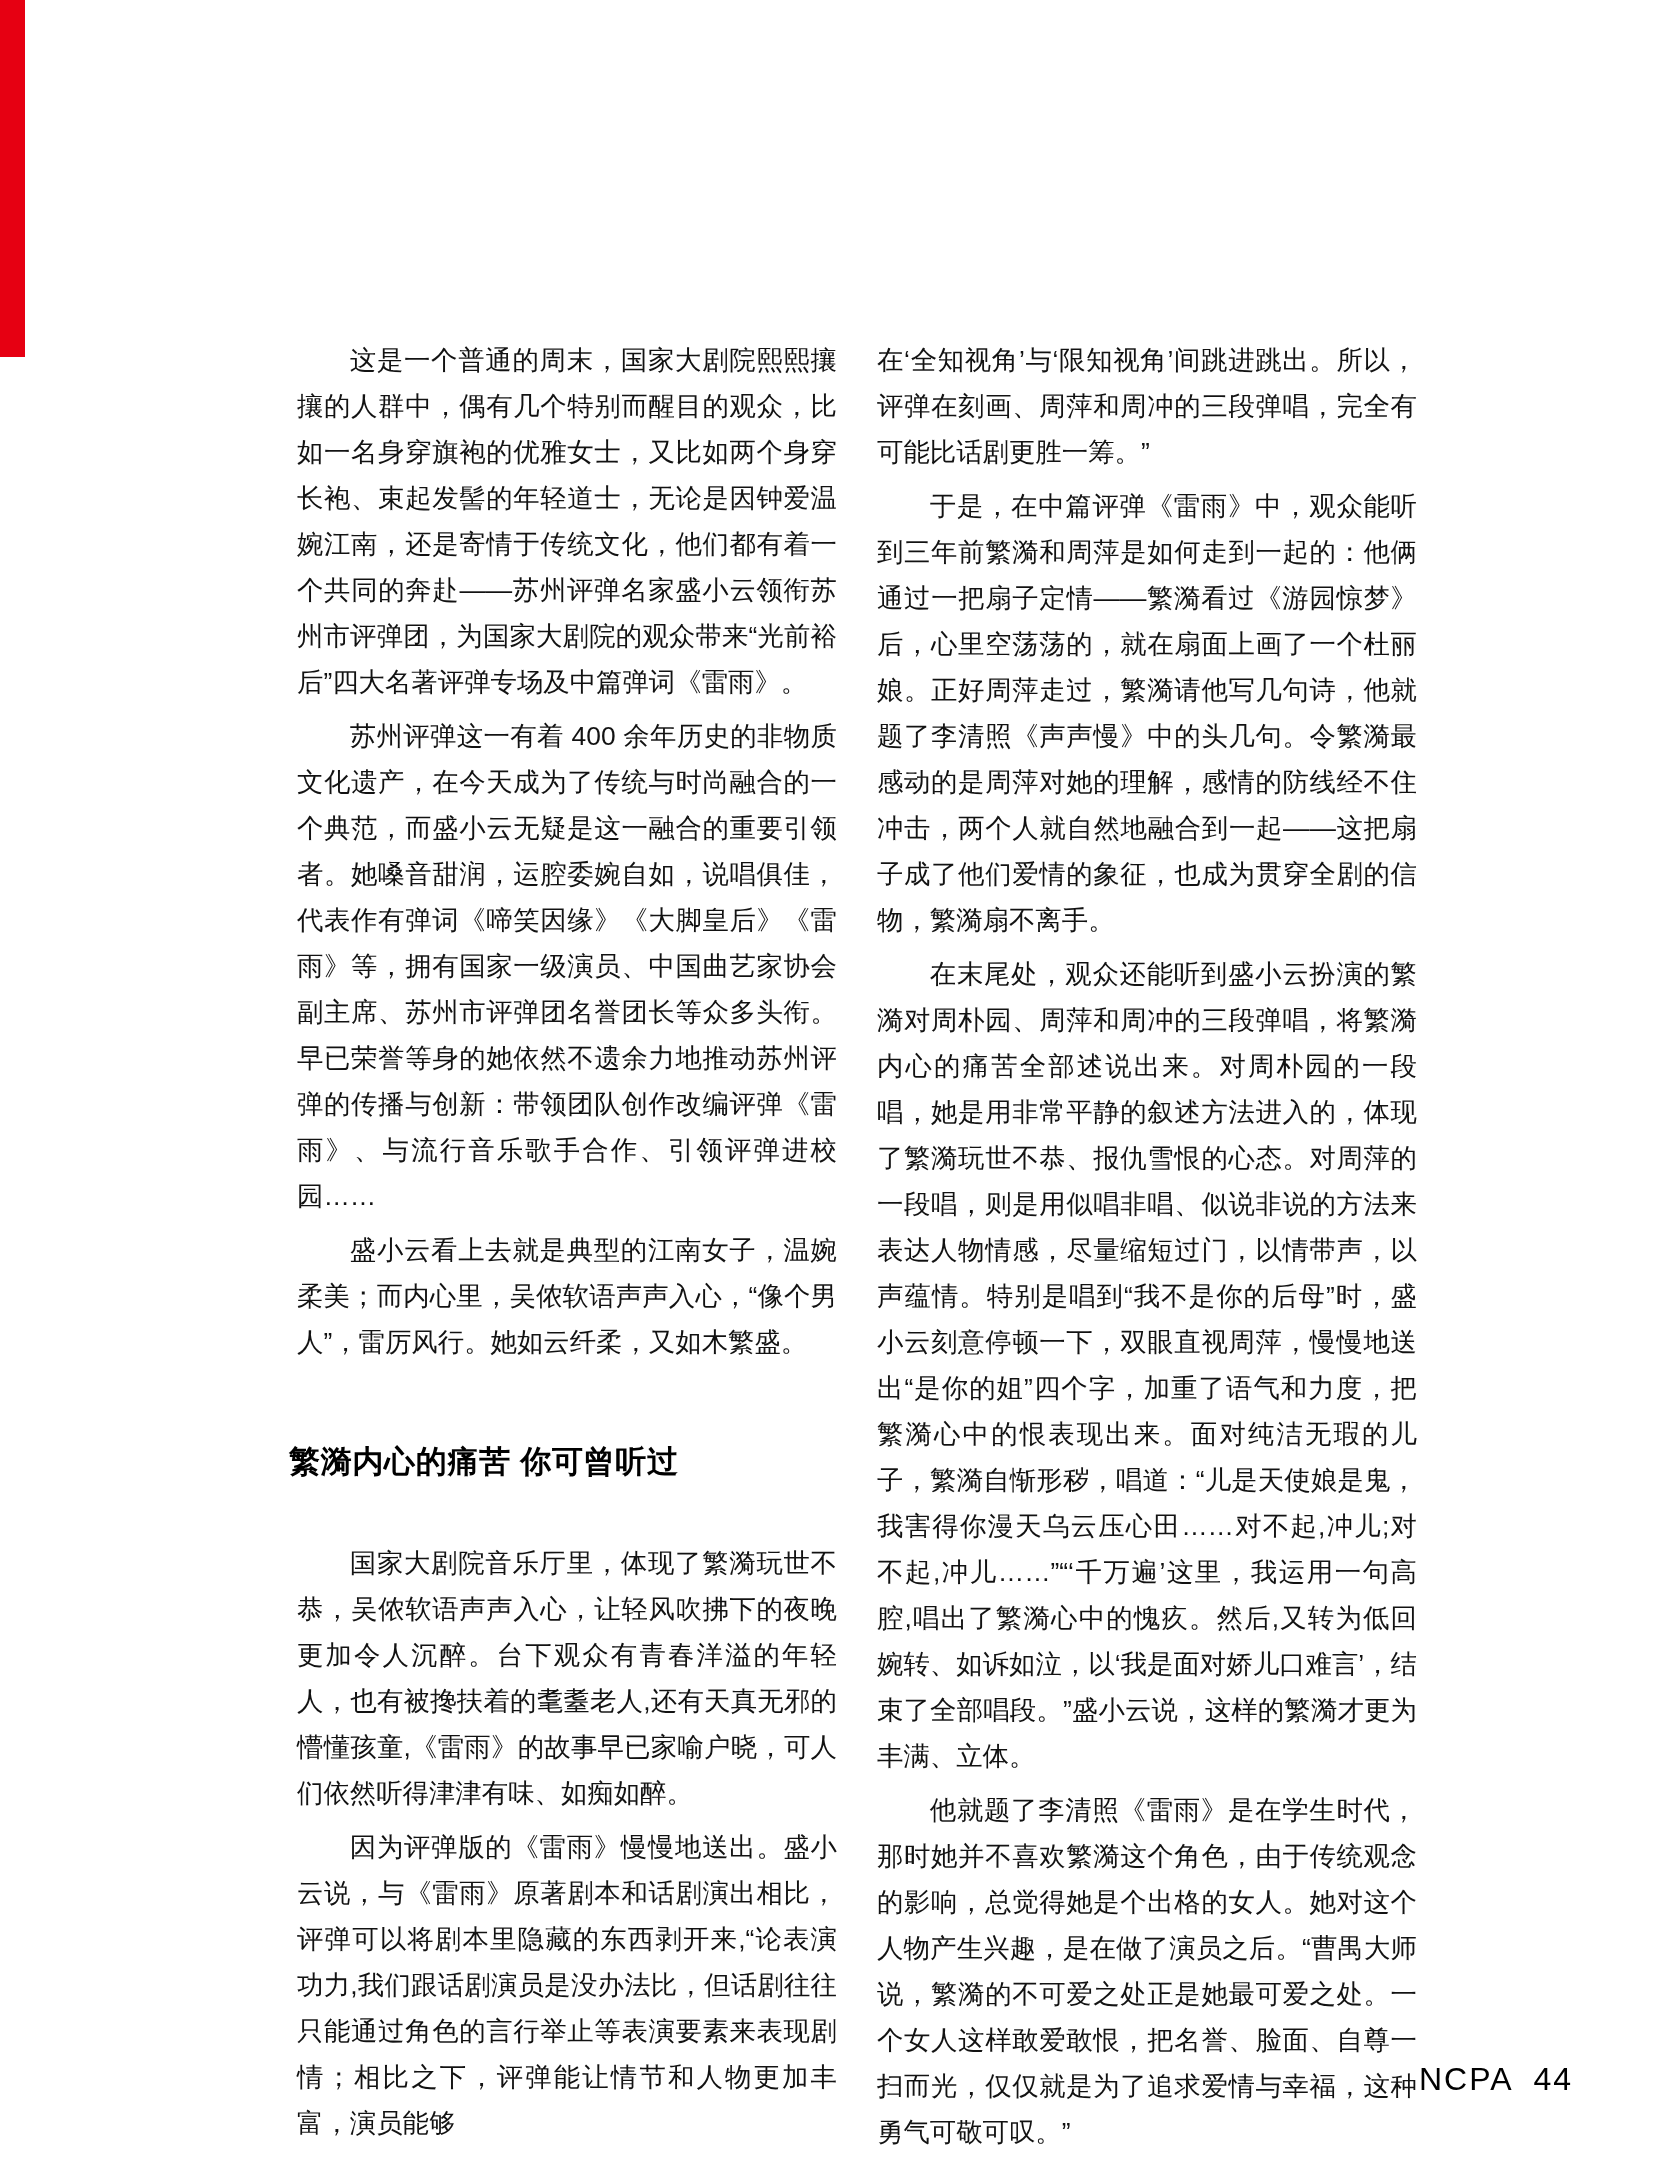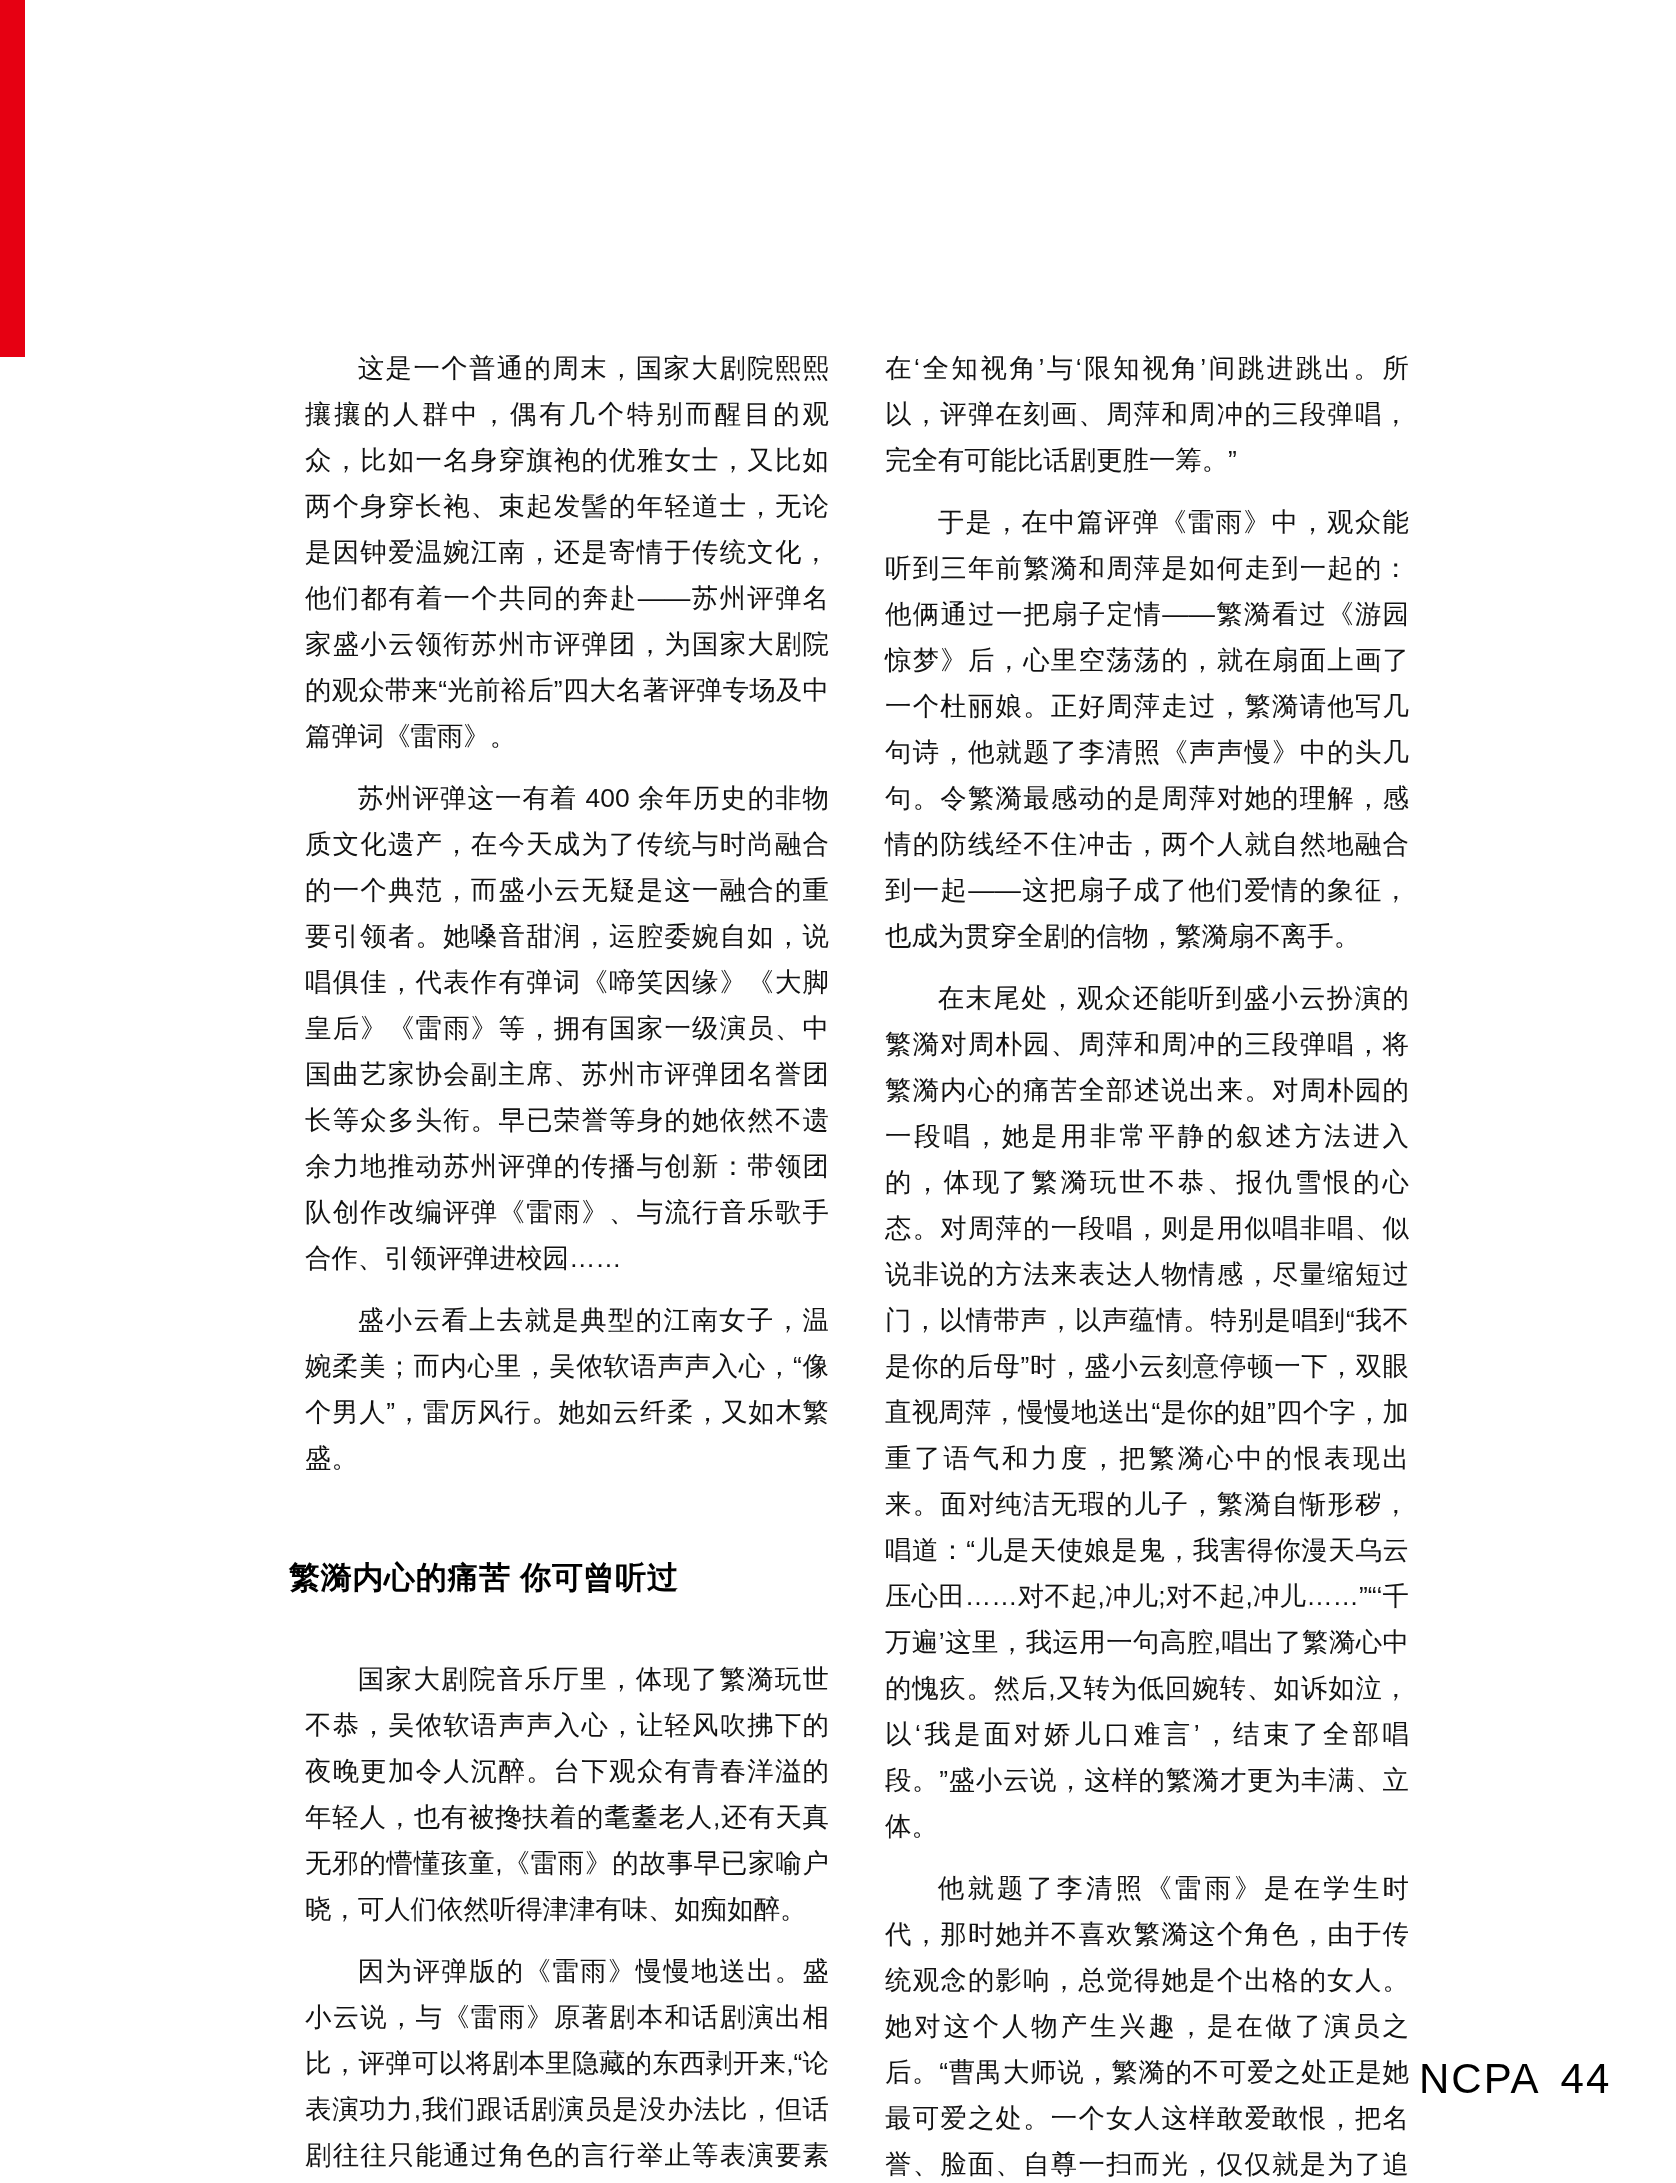--- a/index.html
+++ b/index.html
@@ -29,21 +29,21 @@
   }
   .column.left {
     left: 289px;
     width: 556px;
   }
   .column.right {
     left: 869px;
     width: 556px;
   }
   .column p {
-    margin: 16px;
+    margin: 8px;
     font-size: 26.4px;
     line-height: 46px;
     text-align: justify;
     text-indent: 2em;
     letter-spacing: 0;
     color: #121212;
     font-weight: 400;
   }
   .column p.no-indent {
     text-indent: 0;
@@ -56,21 +56,21 @@
     color: #000000;
     letter-spacing: 0.7px;
     text-align: left;
   }
   .page-footer {
     position: absolute;
     left: 1419px;
     top: 2062px;
     display: flex;
     align-items: baseline;
-    font-size: 42px;
+    font-size: 32px;
     line-height: 34px;
     color: #000000;
     letter-spacing: 2px;
     font-weight: 400;
   }
   .page-footer .brand {
     margin-right: 20px;
   }
 </style>
 </head>

